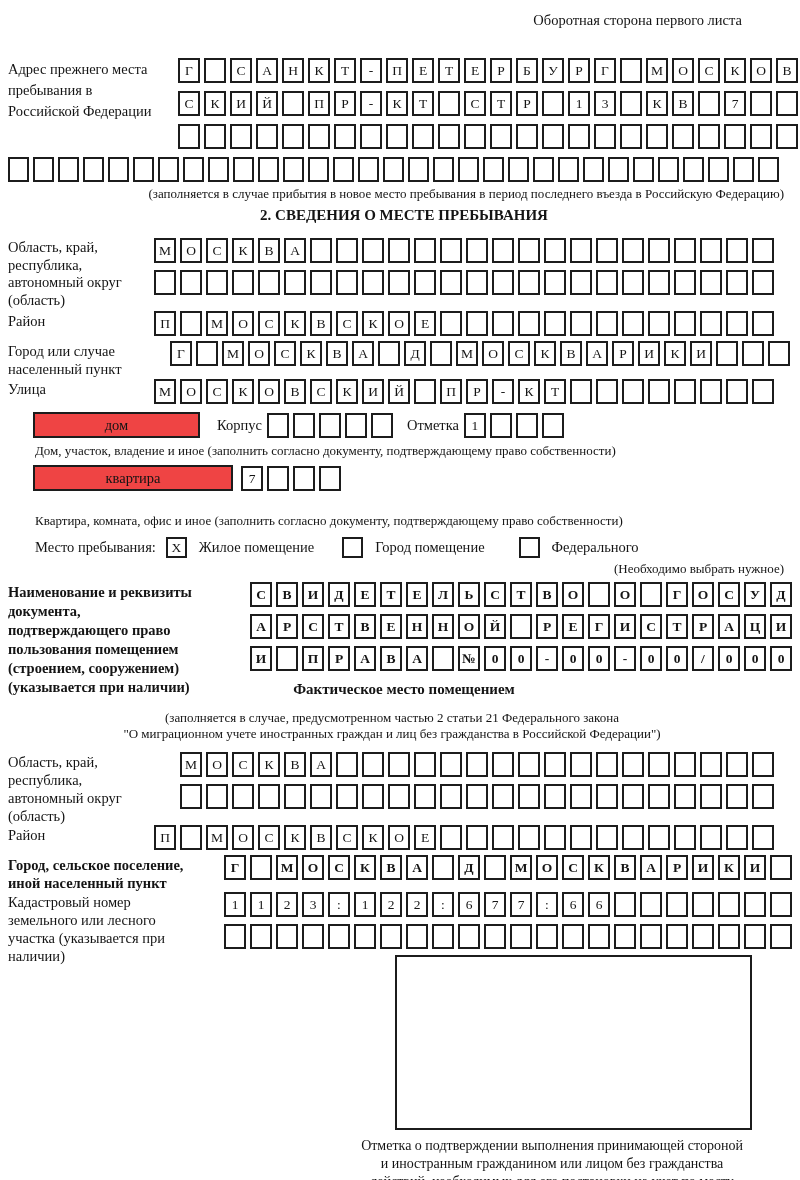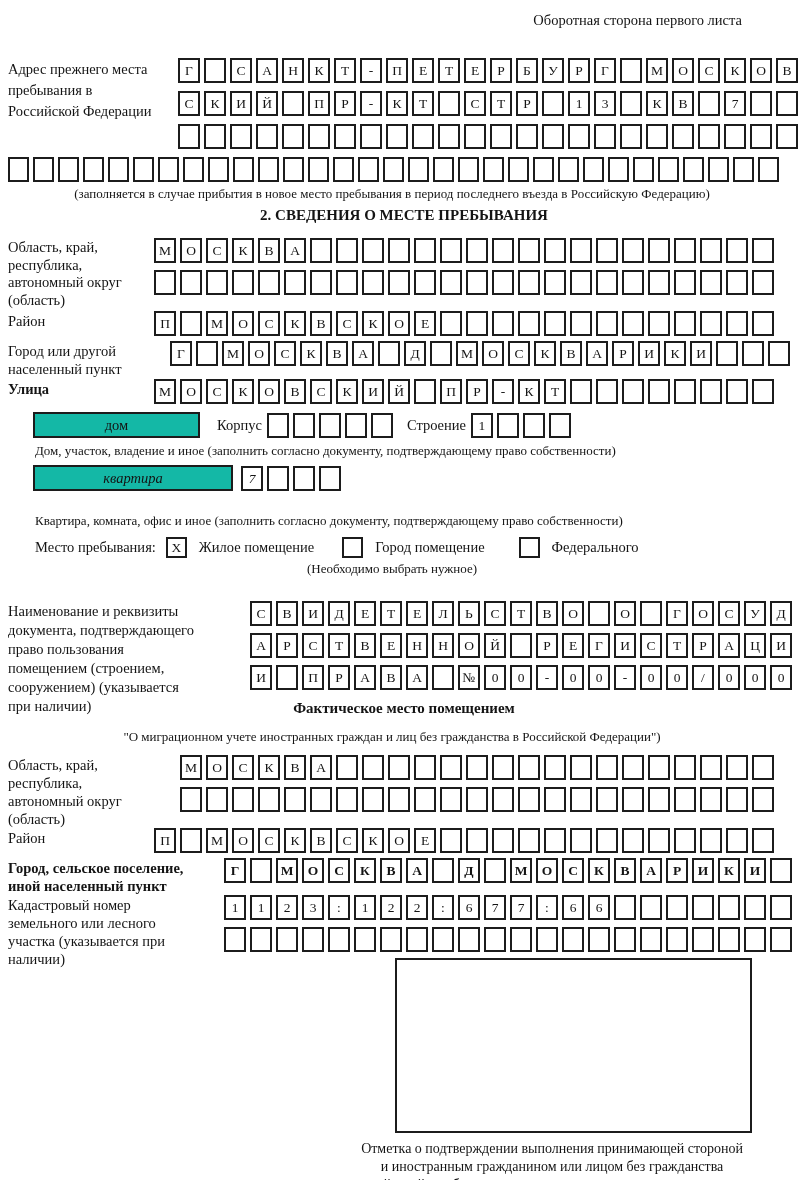--- a/index.html
+++ b/index.html
@@ -33,53 +33,53 @@
   .prev .flabel { width:150px; line-height:21px; }
   .prev .boxrow { margin-bottom:8px; }
 
   .region1   { padding-left:154px; margin-top:14px; }
   .region1 .flabel { width:118px; line-height:17.5px; }
   .district1 { padding-left:154px; margin-top:16px; }
   .district1 .flabel { width:130px; }
   .city1     { padding-left:170px; margin-top:5px; }
   .city1 .flabel { width:135px; }
   .street1   { padding-left:154px; margin-top:13px; }
-  .street1 .flabel { width:130px;font-weight:bold; }
-
-  .docs      { padding-left:250px; margin-top:24px; }
+  .street1 .flabel { width:130px; }
+
+  .docs      { padding-left:250px; margin-top:5px;font-weight:bold; }
   .docs .flabel { width:196px; line-height:19px; }
 
   .region2   { padding-left:180px; margin-top:10px; }
   .region2 .flabel { width:150px; }
   .district2 { padding-left:154px; margin-top:16px; }
   .district2 .flabel { width:130px; }
   .city2     { padding-left:224px; margin-top:5px;font-weight:bold; }
   .city2 .flabel { width:205px; }
   .cadastral { padding-left:224px; margin-top:12px; }
   .cadastral .flabel { width:160px; }
 
   
   .stitle { font-size:15px; font-weight:bold; text-align:center; width:784px; margin:12px; }
   .t-sec2 { margin-top:5px; }
   .t-fact { margin-top:10px; }
   .note { font-size:13px; line-height:16px; }
-  .center { text-align:center; width:784px; }
+  .center { text-align:right; width:784px; }
   .left { margin-left:35px; }
   .n-prev { margin-top:4px; }
   .n-law { width:784px; text-align:center; }
   .n-law1 { margin-top:4px; }
 
   
   .houserow { display:flex; align-items:center; white-space:nowrap; }
   .h-dom { margin:8px 0 0 33px; }
-  .h-kv  { margin:6px 7px 0 33px;font-style:italic; }
+  .h-kv  { margin:6px 7px 0 33px; }
   .widebox {
     box-sizing:border-box; border:2px solid #1c1c1c; height:26px;
     display:inline-flex; align-items:center; justify-content:center;
-    font-size:14.5px; background:#14b8a6;
+    font-size:14.5px; background:#ef4444;
   }
   .dom { width:167px; margin-right:7px; }
   .kv  { width:200px; margin-right:8px; }
   .inl-label { font-size:14.5px; margin:0 5px 0 10px; }
   .houserow .boxrow { margin-bottom:0; display:inline-block; }
   .n-house { margin-top:5px; }
   .n-apt { margin-top:22px; }
 
   
   .stayrow { display:flex; align-items:center; margin:8px 0 0 35px; font-size:14.5px; }
@@ -127,34 +127,34 @@
     <div class="boxrow"><span class="cell">М</span><span class="cell">О</span><span class="cell">С</span><span class="cell">К</span><span class="cell">В</span><span class="cell">А</span><span class="cell"></span><span class="cell"></span><span class="cell"></span><span class="cell"></span><span class="cell"></span><span class="cell"></span><span class="cell"></span><span class="cell"></span><span class="cell"></span><span class="cell"></span><span class="cell"></span><span class="cell"></span><span class="cell"></span><span class="cell"></span><span class="cell"></span><span class="cell"></span><span class="cell"></span><span class="cell"></span></div>
     <div class="boxrow"><span class="cell"></span><span class="cell"></span><span class="cell"></span><span class="cell"></span><span class="cell"></span><span class="cell"></span><span class="cell"></span><span class="cell"></span><span class="cell"></span><span class="cell"></span><span class="cell"></span><span class="cell"></span><span class="cell"></span><span class="cell"></span><span class="cell"></span><span class="cell"></span><span class="cell"></span><span class="cell"></span><span class="cell"></span><span class="cell"></span><span class="cell"></span><span class="cell"></span><span class="cell"></span><span class="cell"></span></div>
   </section>
 
   <section class="fblock district1">
     <div class="flabel">Район</div>
     <div class="boxrow"><span class="cell">П</span><span class="cell"></span><span class="cell">М</span><span class="cell">О</span><span class="cell">С</span><span class="cell">К</span><span class="cell">В</span><span class="cell">С</span><span class="cell">К</span><span class="cell">О</span><span class="cell">Е</span><span class="cell"></span><span class="cell"></span><span class="cell"></span><span class="cell"></span><span class="cell"></span><span class="cell"></span><span class="cell"></span><span class="cell"></span><span class="cell"></span><span class="cell"></span><span class="cell"></span><span class="cell"></span><span class="cell"></span></div>
   </section>
 
   <section class="fblock city1">
-    <div class="flabel">Город или другой населенный пункт</div>
+    <div class="flabel">Город или случае населенный пункт</div>
     <div class="boxrow"><span class="cell">Г</span><span class="cell"></span><span class="cell">М</span><span class="cell">О</span><span class="cell">С</span><span class="cell">К</span><span class="cell">В</span><span class="cell">А</span><span class="cell"></span><span class="cell">Д</span><span class="cell"></span><span class="cell">М</span><span class="cell">О</span><span class="cell">С</span><span class="cell">К</span><span class="cell">В</span><span class="cell">А</span><span class="cell">Р</span><span class="cell">И</span><span class="cell">К</span><span class="cell">И</span><span class="cell"></span><span class="cell"></span><span class="cell"></span></div>
   </section>
 
   <section class="fblock street1">
     <div class="flabel">Улица</div>
     <div class="boxrow"><span class="cell">М</span><span class="cell">О</span><span class="cell">С</span><span class="cell">К</span><span class="cell">О</span><span class="cell">В</span><span class="cell">С</span><span class="cell">К</span><span class="cell">И</span><span class="cell">Й</span><span class="cell"></span><span class="cell">П</span><span class="cell">Р</span><span class="cell">-</span><span class="cell">К</span><span class="cell">Т</span><span class="cell"></span><span class="cell"></span><span class="cell"></span><span class="cell"></span><span class="cell"></span><span class="cell"></span><span class="cell"></span><span class="cell"></span></div>
   </section>
 
   <div class="houserow h-dom">
     <div class="widebox dom">дом</div>
     <span class="inl-label">Корпус</span>
     <div class="boxrow"><span class="cell"></span><span class="cell"></span><span class="cell"></span><span class="cell"></span><span class="cell"></span></div>
-    <span class="inl-label">Строение</span>
+    <span class="inl-label">Отметка</span>
     <div class="boxrow"><span class="cell">1</span><span class="cell"></span><span class="cell"></span><span class="cell"></span></div>
   </div>
   <div class="note left n-house">Дом, участок, владение и иное (заполнить согласно документу, подтверждающему право собственности)</div>
 
   <div class="houserow h-kv">
     <div class="widebox kv">квартира</div>
     <div class="boxrow"><span class="cell">7</span><span class="cell"></span><span class="cell"></span><span class="cell"></span></div>
   </div>
   <div class="note left n-apt">Квартира, комната, офис и иное (заполнить согласно документу, подтверждающему право собственности)</div>
 
@@ -176,20 +176,21 @@
   <div class="note center n-choose">(Необходимо выбрать нужное)</div>
 
   <section class="fblock docs">
     <div class="flabel">Наименование и реквизиты документа, подтверждающего право пользования помещением (строением, сооружением) (указывается при наличии)</div>
     <div class="boxrow"><span class="cell">С</span><span class="cell">В</span><span class="cell">И</span><span class="cell">Д</span><span class="cell">Е</span><span class="cell">Т</span><span class="cell">Е</span><span class="cell">Л</span><span class="cell">Ь</span><span class="cell">С</span><span class="cell">Т</span><span class="cell">В</span><span class="cell">О</span><span class="cell"></span><span class="cell">О</span><span class="cell"></span><span class="cell">Г</span><span class="cell">О</span><span class="cell">С</span><span class="cell">У</span><span class="cell">Д</span></div>
     <div class="boxrow"><span class="cell">А</span><span class="cell">Р</span><span class="cell">С</span><span class="cell">Т</span><span class="cell">В</span><span class="cell">Е</span><span class="cell">Н</span><span class="cell">Н</span><span class="cell">О</span><span class="cell">Й</span><span class="cell"></span><span class="cell">Р</span><span class="cell">Е</span><span class="cell">Г</span><span class="cell">И</span><span class="cell">С</span><span class="cell">Т</span><span class="cell">Р</span><span class="cell">А</span><span class="cell">Ц</span><span class="cell">И</span></div>
     <div class="boxrow"><span class="cell">И</span><span class="cell"></span><span class="cell">П</span><span class="cell">Р</span><span class="cell">А</span><span class="cell">В</span><span class="cell">А</span><span class="cell"></span><span class="cell">№</span><span class="cell">0</span><span class="cell">0</span><span class="cell">-</span><span class="cell">0</span><span class="cell">0</span><span class="cell">-</span><span class="cell">0</span><span class="cell">0</span><span class="cell">/</span><span class="cell">0</span><span class="cell">0</span><span class="cell">0</span></div>
   </section>
 
   <h2 class="stitle t-fact">Фактическое место помещением</h2>
+  <div class="note n-law n-law1">(заполняется в случае, предусмотренном частью 2 статьи 21 Федерального закона</div>
   <div class="note n-law">"О миграционном учете иностранных граждан и лиц без гражданства в Российской Федерации")</div>
 
   <section class="fblock region2">
     <div class="flabel">Область, край, республика, автономный округ (область)</div>
     <div class="boxrow"><span class="cell">М</span><span class="cell">О</span><span class="cell">С</span><span class="cell">К</span><span class="cell">В</span><span class="cell">А</span><span class="cell"></span><span class="cell"></span><span class="cell"></span><span class="cell"></span><span class="cell"></span><span class="cell"></span><span class="cell"></span><span class="cell"></span><span class="cell"></span><span class="cell"></span><span class="cell"></span><span class="cell"></span><span class="cell"></span><span class="cell"></span><span class="cell"></span><span class="cell"></span><span class="cell"></span></div>
     <div class="boxrow"><span class="cell"></span><span class="cell"></span><span class="cell"></span><span class="cell"></span><span class="cell"></span><span class="cell"></span><span class="cell"></span><span class="cell"></span><span class="cell"></span><span class="cell"></span><span class="cell"></span><span class="cell"></span><span class="cell"></span><span class="cell"></span><span class="cell"></span><span class="cell"></span><span class="cell"></span><span class="cell"></span><span class="cell"></span><span class="cell"></span><span class="cell"></span><span class="cell"></span><span class="cell"></span></div>
   </section>
 
   <section class="fblock district2">
     <div class="flabel">Район</div>

